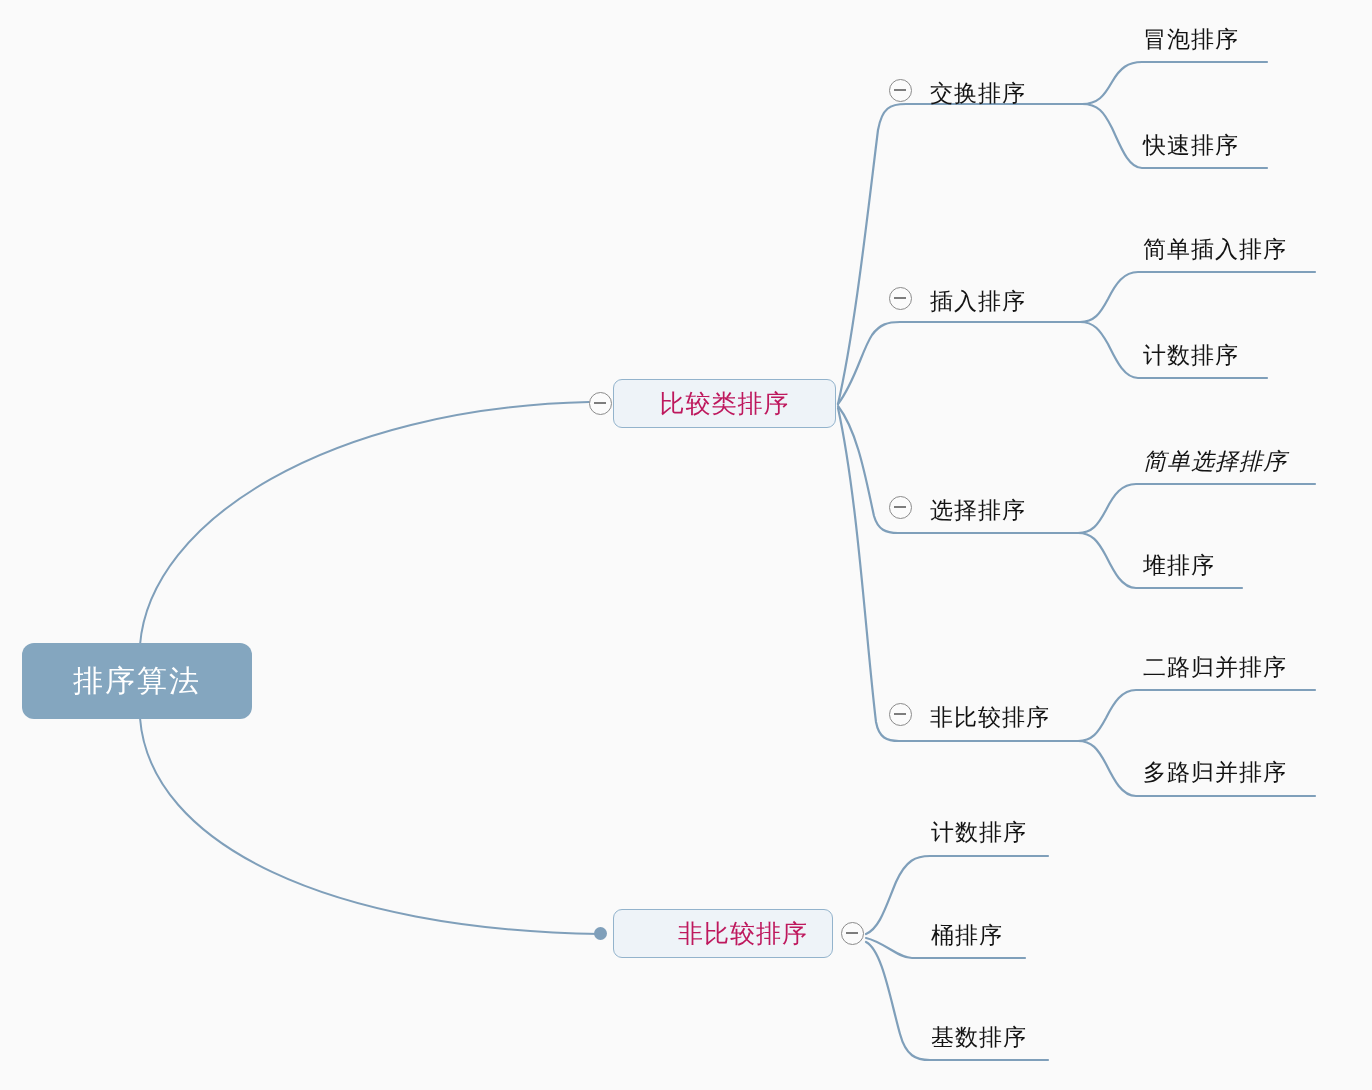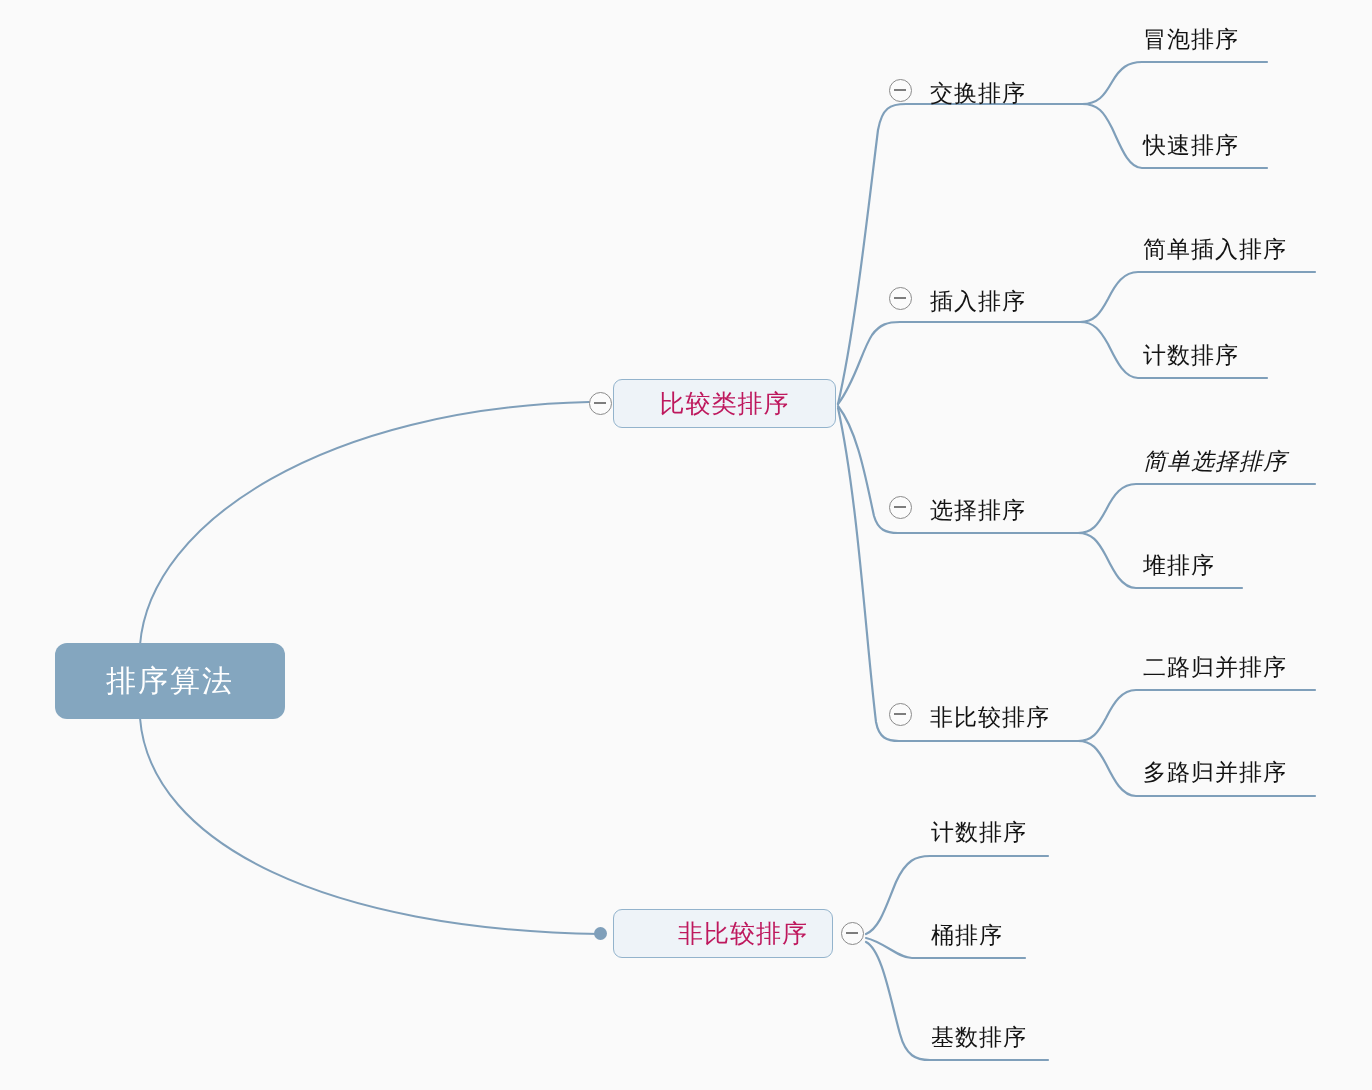--- a/index.html
+++ b/index.html
@@ -36,21 +36,20 @@
     color: #ffffff;
     font-size: 30px;
     display: flex;
     align-items: center;
     justify-content: center;
     letter-spacing: 2px;
     left: 22px;
     top: 643px;
     width: 230px;
     height: 76px;
-    margin-left: 33px;
   }
   
   .node-box {
     position: absolute;
     box-sizing: border-box;
     background: #eef3f8;
     border: 1.5px solid #93b3cc;
     border-radius: 9px;
     color: #be185d;
     font-size: 25px;

